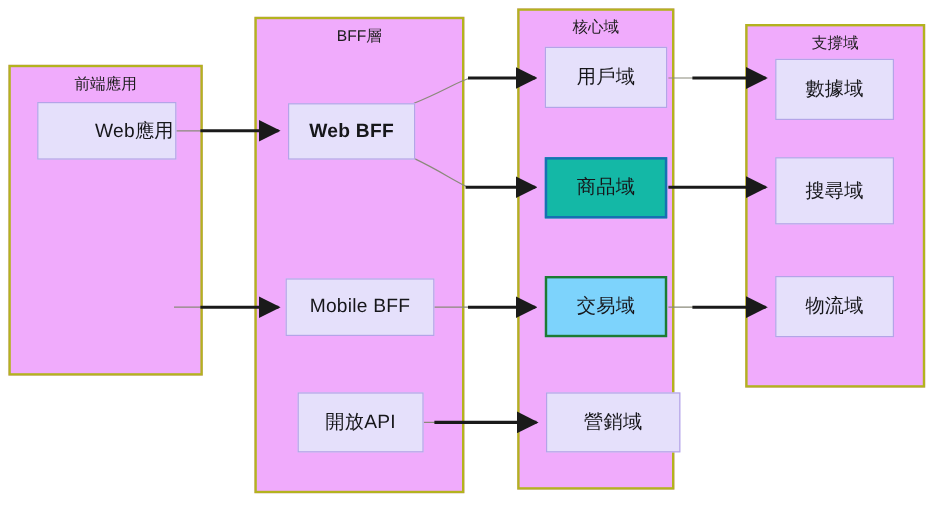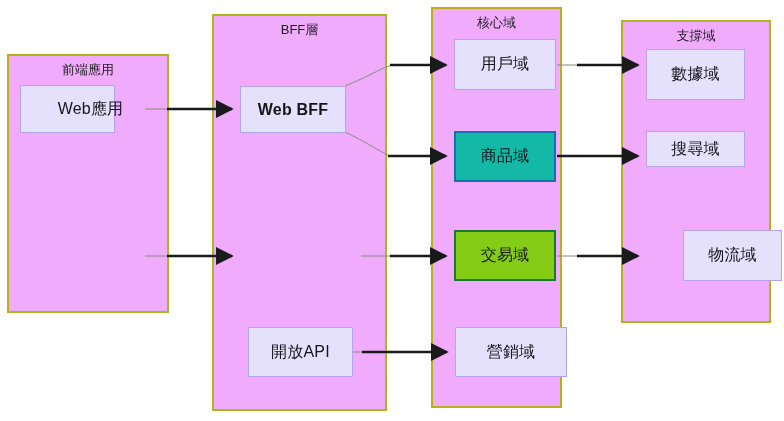--- a/index.html
+++ b/index.html
@@ -48,21 +48,21 @@
   }
   .node.default {
     background: #e5e0fb;
     border: 1px solid #b4a4e8;
   }
   .node.highlight-blue {
     background: #14b8a6;
     border: 2px solid #1670b4;
   }
   .node.highlight-green {
-    background: #84cc16;
+    background: #7dd3fc;
     border: 2px solid #1d7a33;
   }
   
   #edges {
     position: absolute;
     left: 0;
     top: 0;
     width: 784px;
     height: 421px;
     pointer-events: none;
@@ -148,29 +148,32 @@
       <path class="edge-stub" d="M557,156 L600,156"></path>
       <path class="edge-line" d="M557,156 L638,156" marker-end="url(#ah)"></path>
     </g>
 
     <g>
       <path class="edge-stub" d="M557,256 L600,256"></path>
       <path class="edge-line" d="M577,256 L638,256" marker-end="url(#ah)"></path>
     </g>
   </svg>
 
-  <div class="node default" style="left:20px; top:85px; width:95px; height:48px;padding-left:46px;">
+  <div class="node default" style="left:31px; top:85px; width:116px; height:48px;padding-left:46px;">
     <span>Web應用</span>
   </div>
 
 
   <div class="node default" style="left:240px; top:86px; width:106px; height:47px;font-weight:bold;">
     <span>Web BFF</span>
   </div>
 
+  <div class="node default" style="left:238px; top:232px; width:124px; height:48px;">
+    <span>Mobile BFF</span>
+  </div>
 
   <div class="node default" style="left:248px; top:327px; width:105px; height:50px;">
     <span>開放API</span>
   </div>
 
   <div class="node default" style="left:454px; top:39px; width:102px; height:51px;">
     <span>用戶域</span>
   </div>
 
   <div class="node highlight-blue" style="left:454px; top:131px; width:102px; height:51px;">
@@ -182,21 +185,21 @@
   </div>
 
   <div class="node default" style="left:455px; top:327px; width:112px; height:50px;">
     <span>營銷域</span>
   </div>
 
   <div class="node default" style="left:646px; top:49px; width:99px; height:51px;">
     <span>數據域</span>
   </div>
 
-  <div class="node default" style="left:646px; top:131px; width:99px; height:36px;">
+  <div class="node default" style="left:646px; top:131px; width:99px; height:56px;">
     <span>搜尋域</span>
   </div>
 
-  <div class="node default" style="left:646px; top:230px; width:99px; height:51px;margin-left:37px;">
+  <div class="node default" style="left:646px; top:230px; width:99px; height:51px;">
     <span>物流域</span>
   </div>
 
 </div>
 
 </body></html>

